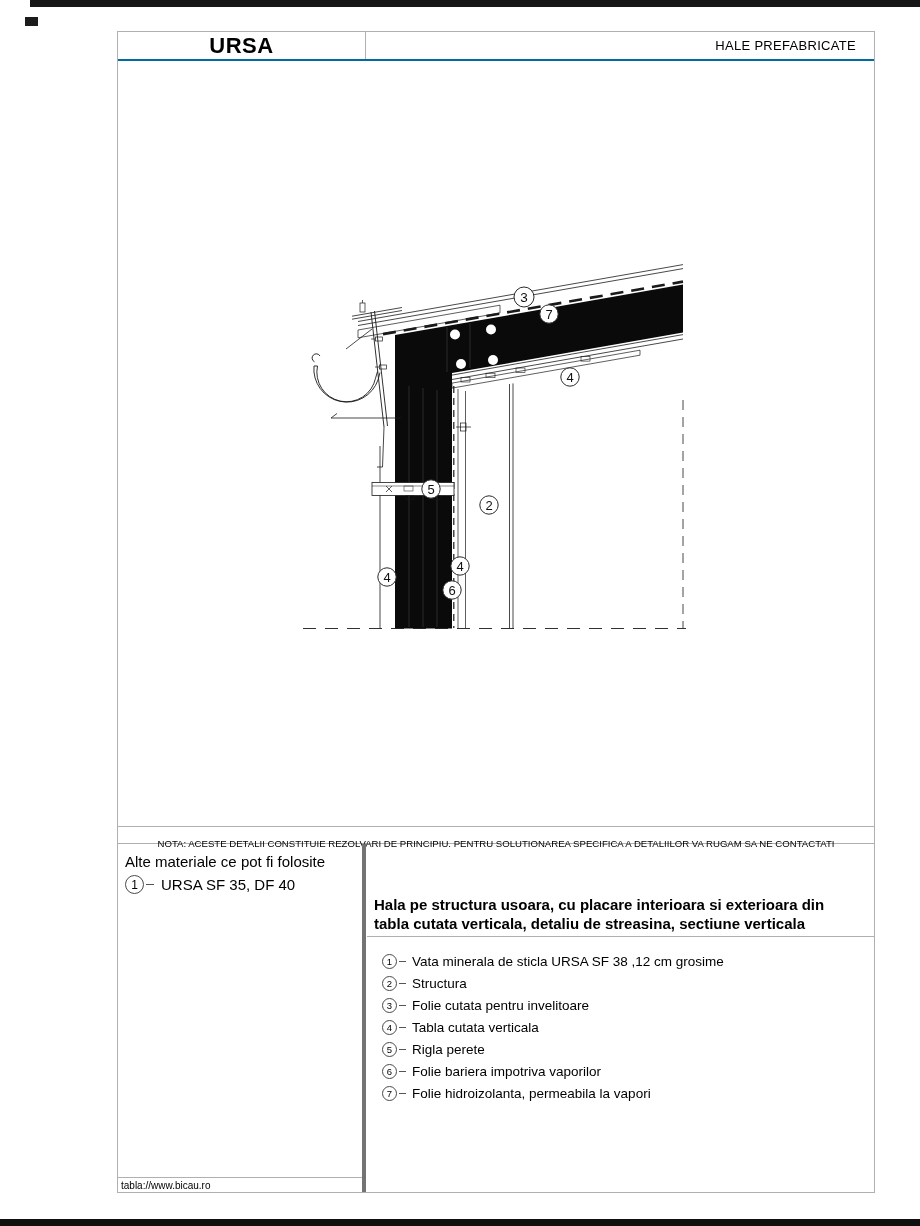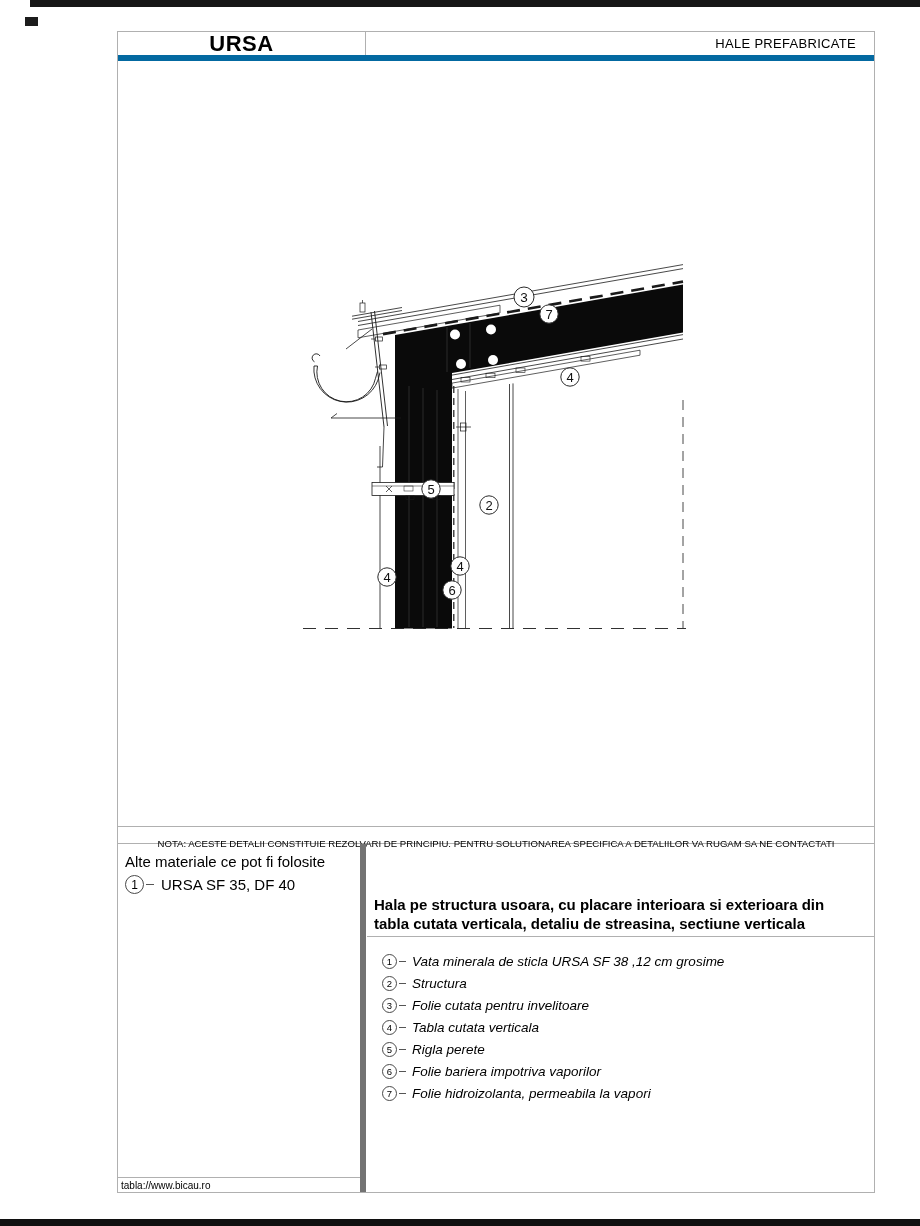--- a/index.html
+++ b/index.html
@@ -9,57 +9,57 @@
     overflow:hidden;
   }
   
   .scan-strip-top{position:absolute;left:30px;top:0;width:890px;height:7px;background:#161616;}
   .scan-speck{position:absolute;left:25px;top:17px;width:13px;height:9px;background:#1c1c1c;}
   .scan-strip-bottom{position:absolute;left:0;top:1219px;width:920px;height:7px;background:#101010;}
 
   
   .sheet{position:absolute;left:117px;top:31px;width:758px;height:1162px;
     border:1px solid #b0b0b0;box-sizing:border-box;background:#fff;}
-  .row-header{position:absolute;left:0;top:0;width:100%;height:29px;border-bottom:6px solid #0369a1;box-sizing:border-box;}
+  .row-header{position:absolute;left:0;top:0;width:100%;height:29px;border-bottom:2px solid #0369a1;box-sizing:border-box;}
   .hdr-left{position:absolute;left:0;top:0;width:248px;height:100%;border-right:1px solid #b0b0b0;box-sizing:border-box;
     display:flex;align-items:center;justify-content:center;}
   .brand{font-size:22px;font-weight:bold;letter-spacing:.5px;}
   .hdr-right{position:absolute;left:249px;top:0;right:0;height:100%;
     display:flex;align-items:center;justify-content:flex-end;padding-right:18px;box-sizing:border-box;}
   .doc-title{font-size:13px;letter-spacing:.3px;}
 
   .row-drawing{position:absolute;left:0;top:29px;width:100%;height:766px;border-bottom:1px solid #b0b0b0;box-sizing:border-box;}
 
   .row-note{position:absolute;left:0;top:795px;width:100%;height:17px;border-bottom:1px solid #b0b0b0;box-sizing:border-box;
     display:flex;align-items:center;justify-content:center;}
   .note-text{font-size:9.6px;white-space:nowrap;margin-top:16px;}
 
   .row-bottom{position:absolute;left:0;top:812px;bottom:0;width:100%;}
-  .col-left{position:absolute;left:0;top:0;bottom:0;width:248px;border-right:6px solid #737373;box-sizing:border-box;}
+  .col-left{position:absolute;left:0;top:0;bottom:0;width:248px;border-right:4px solid #737373;box-sizing:border-box;}
   .col-right{position:absolute;left:249px;top:0;bottom:0;right:0;margin-top:48px;}
 
   .materials-heading{font-size:15px;margin:9px 0 5px 7px;}
   .materials-item{display:flex;align-items:center;margin-left:7px;font-size:15px;}
   .cnum{display:inline-flex;align-items:center;justify-content:center;
     border:1px solid #4a4a4a;border-radius:50%;flex:0 0 auto;color:#000;}
   .cnum.big{width:17px;height:17px;font-size:12px;}
   .cnum.small{width:13px;height:13px;font-size:9.5px;}
   .dash{display:inline-block;height:0;border-top:1px solid #555;flex:0 0 auto;}
   .dash.d1{width:7px;margin:0 6px 0 2px;}
   .dash.d2{width:8px;margin:0 7px 0 2px;}
 
   .footer-url-box{position:absolute;left:0;right:0;bottom:0;height:15px;border-top:1px solid #b0b0b0;
     display:flex;align-items:center;padding-left:3px;box-sizing:border-box;}
   .footer-url{font-size:10px;color:#000;text-decoration:none;}
 
   .dwg-title{font-size:15px;font-weight:bold;line-height:19px;
     padding:3px 10px 0 7px;height:41px;border-bottom:1px solid #b0b0b0;box-sizing:content-box;}
   .legend{margin-top:13px;}
   .legend-row{display:flex;align-items:center;height:22px;padding-left:15px;}
-  .legend-label{font-size:13.5px;font-style:italic;}
+  .legend-label{font-size:13.5px;}
 
   
   .drawing-wrap{position:absolute;left:300px;top:250px;width:400px;height:390px;}
   svg text{font-family:"Liberation Sans","DejaVu Sans",sans-serif;}
 </style>
 </head>
 <body>
 
 <div class="scan-strip-top"></div>
 <div class="scan-speck"></div>

